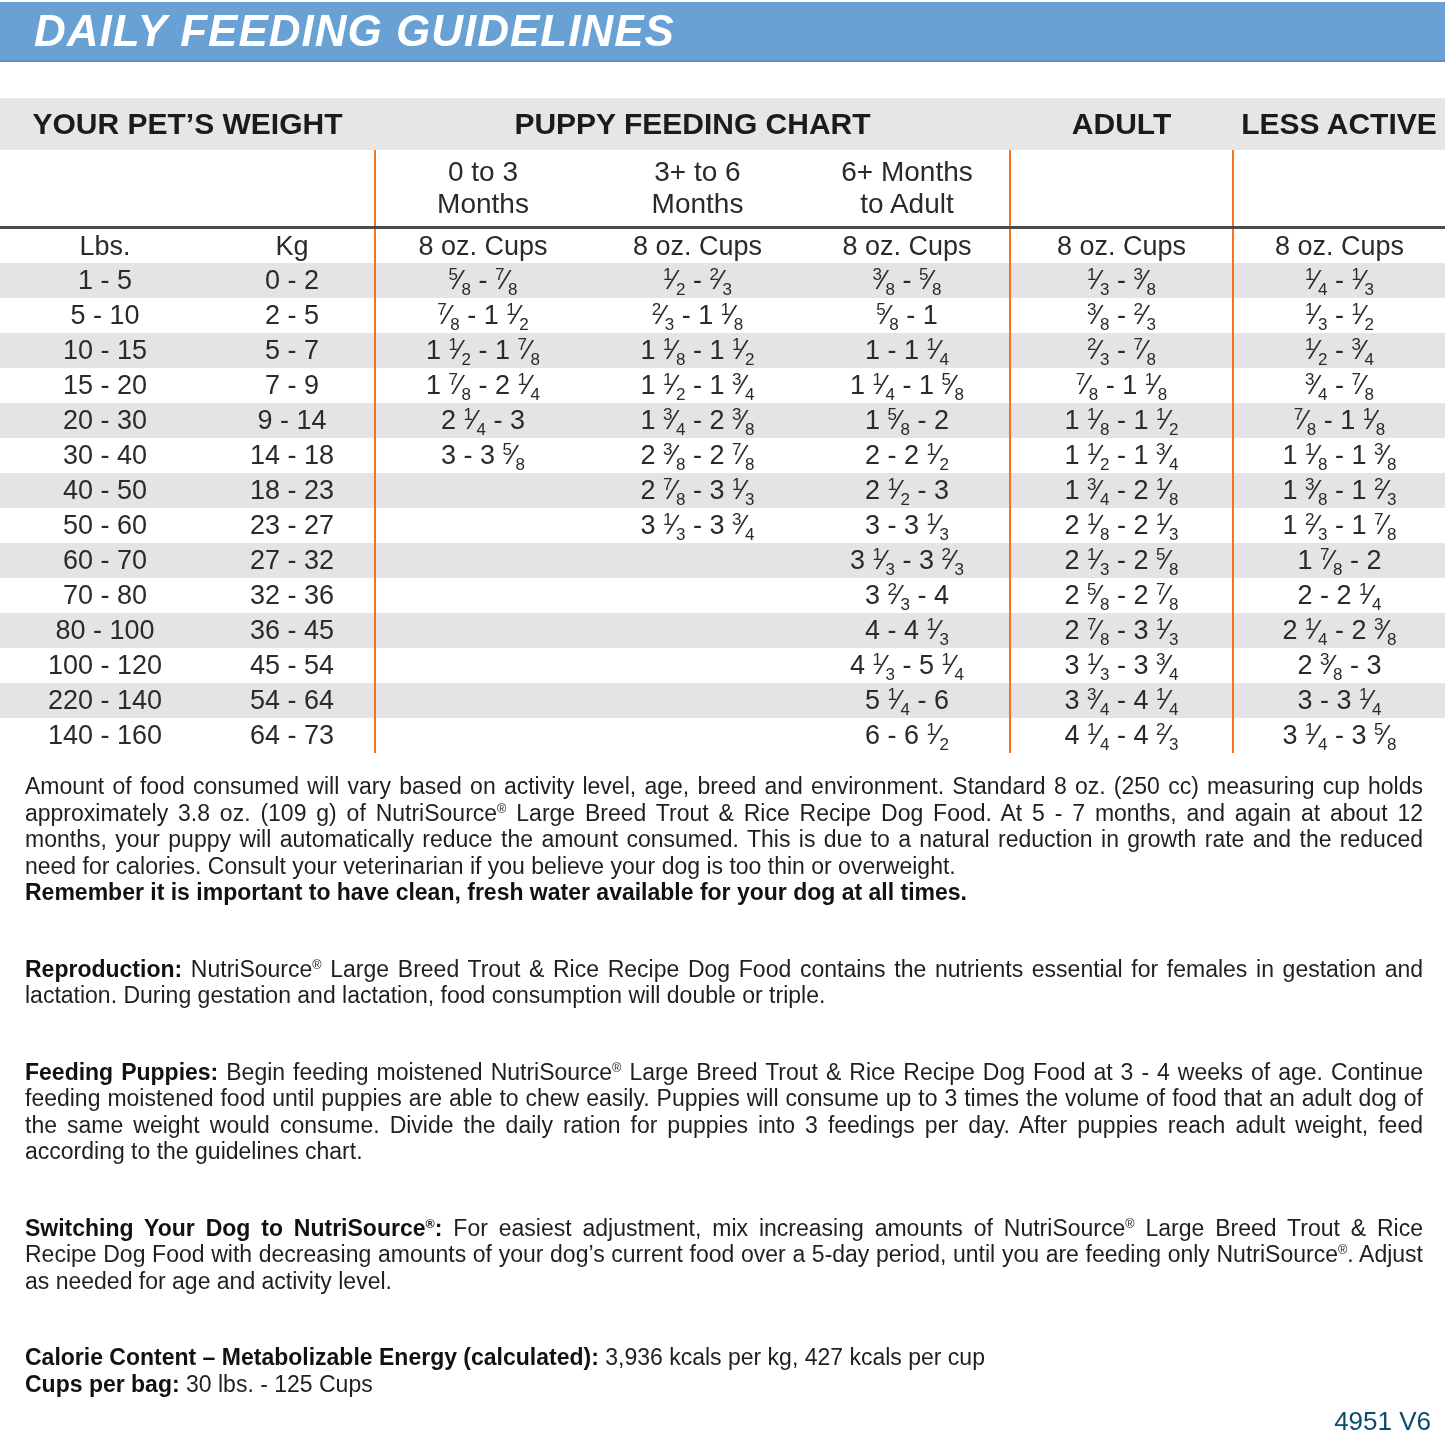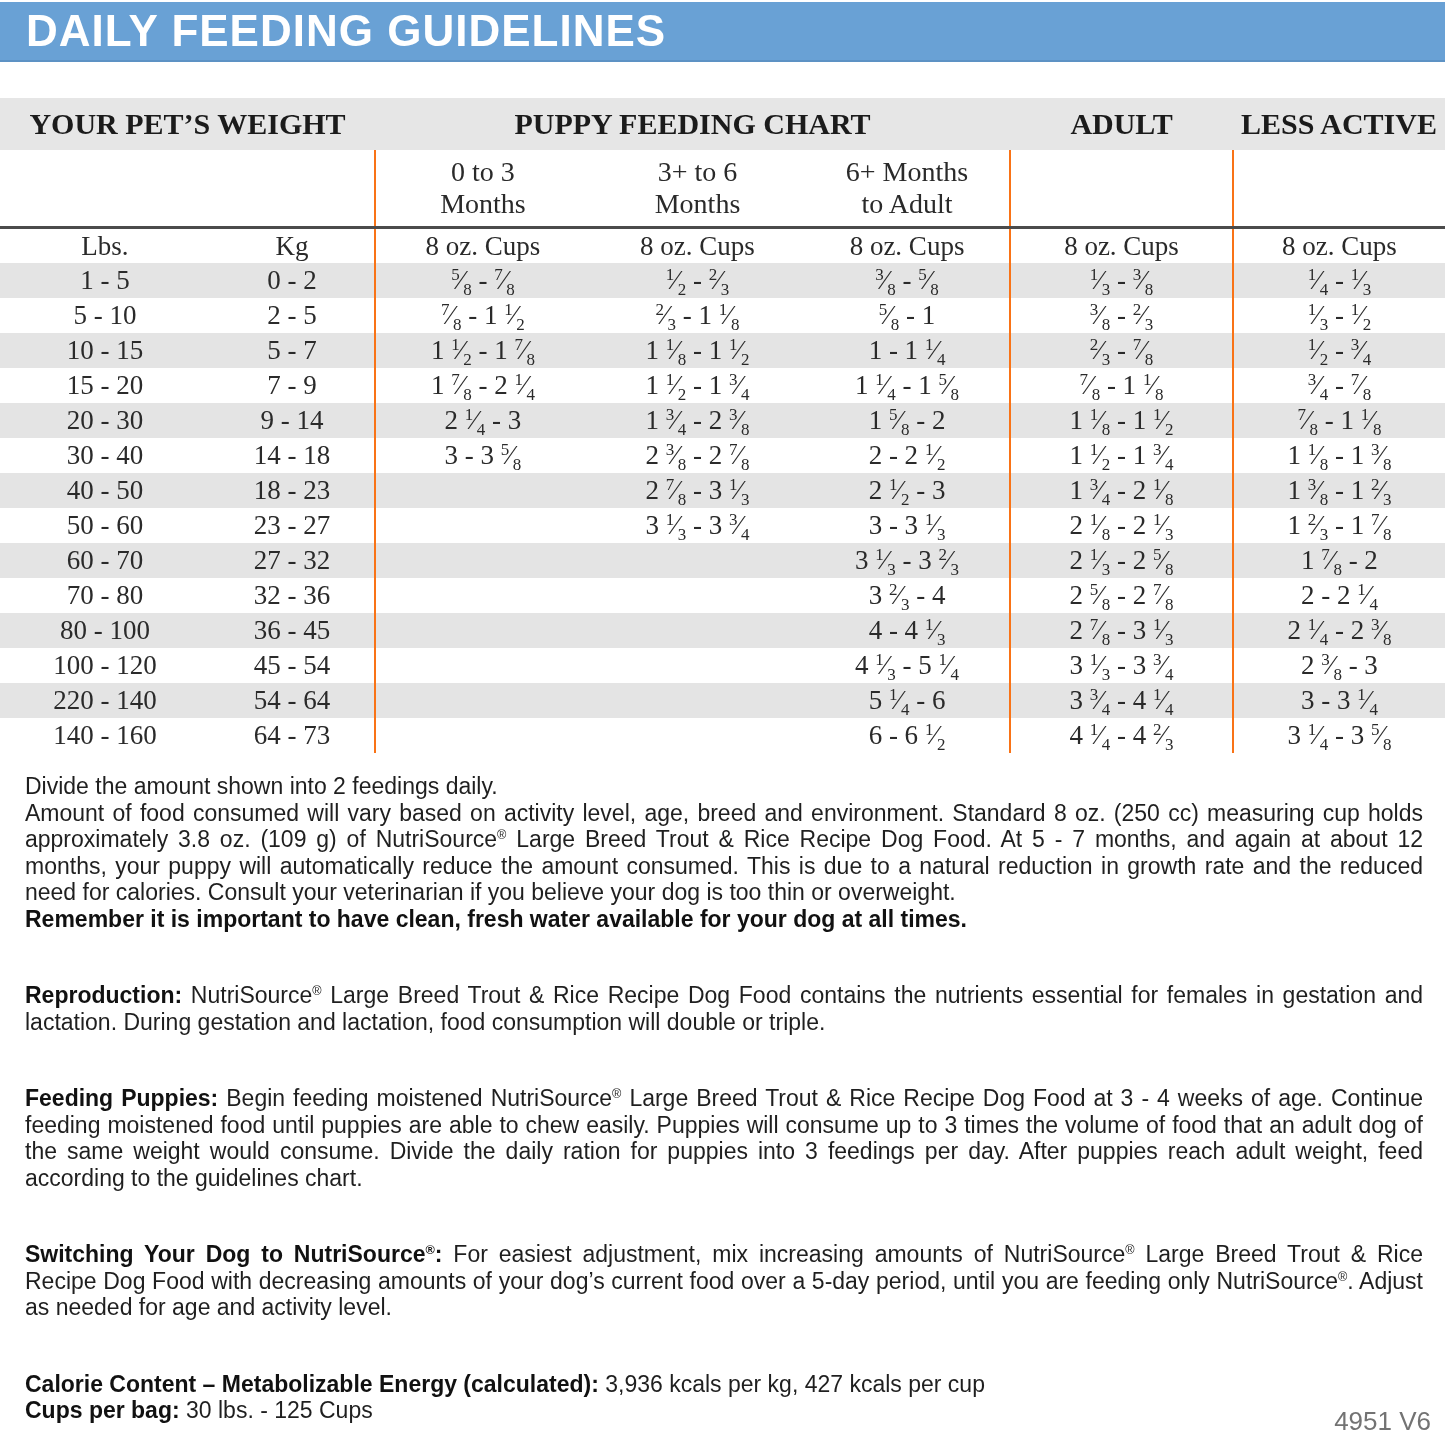--- a/index.html
+++ b/index.html
@@ -8,25 +8,25 @@
     background:#ffffff;color:#222;
     font-family:"Liberation Sans", sans-serif;
   }
   
   .banner{
     margin-top:2px;height:60px;background:#69a1d5;
     border-bottom:2px solid #5d92c4;
     display:flex;align-items:center;padding-left:26px;box-sizing:border-box;
   }
   .banner h1{
-    margin:0;color:#ffffff;font-size:44px;font-weight:800;
-    letter-spacing:1px;font-stretch:condensed;
-  }
-  
-  .tablewrap{margin-top:36px;font-family:Liberation Serif, serif;}
+    margin:8px;color:#ffffff;font-size:44px;font-weight:800;
+    letter-spacing:1px;font-stretch:condensed;font-style:italic;
+  }
+  
+  .tablewrap{margin-top:36px;}
   table{width:100%;border-collapse:collapse;table-layout:fixed;}
   th,td{text-align:center;padding:0;}
   .group-row th{
     background:#e6e6e6;font-weight:800;font-size:30px;height:52px;
     color:#1b1b1b;font-stretch:condensed;
   }
   .age-row th{
     font-size:28px;height:76px;font-weight:400;color:#2a2a2a;
     white-space:pre-line;line-height:1.15;vertical-align:middle;
   }
@@ -225,23 +225,22 @@
           <td></td>
           <td>6 - 6 <span class="fr"><sup>1</sup>⁄<sub>2</sub></span></td>
           <td class="bl">4 <span class="fr"><sup>1</sup>⁄<sub>4</sub></span> - 4 <span class="fr"><sup>2</sup>⁄<sub>3</sub></span></td>
           <td class="bl">3 <span class="fr"><sup>1</sup>⁄<sub>4</sub></span> - 3 <span class="fr"><sup>5</sup>⁄<sub>8</sub></span></td>
         </tr>
       </tbody>
   </table>
 </section>
 
 <section class="notes" id="notes">
-    <p class="">Divide the amount shown into 2 feedings daily.</p>
     <p class="j ">Amount of food consumed will vary based on activity level, age, breed and environment. Standard 8 oz. (250 cc) measuring cup holds approximately 3.8 oz. (109 g) of NutriSource<sup class="reg">®</sup> Large Breed Trout &amp; Rice Recipe Dog Food. At 5 - 7 months, and again at about 12 months, your puppy will automatically reduce the amount consumed. This is due to a natural reduction in growth rate and the reduced need for calories. Consult your veterinarian if you believe your dog is too thin or overweight.</p>
     <p class=""><b>Remember it is important to have clean, fresh water available for your dog at all times.</b></p>
     <p class="j gap"><b>Reproduction:</b> NutriSource<sup class="reg">®</sup> Large Breed Trout &amp; Rice Recipe Dog Food contains the nutrients essential for females in gestation and lactation. During gestation and lactation, food consumption will double or triple.</p>
     <p class="j gap"><b>Feeding Puppies:</b> Begin feeding moistened NutriSource<sup class="reg">®</sup> Large Breed Trout &amp; Rice Recipe Dog Food at 3 - 4 weeks of age. Continue feeding moistened food until puppies are able to chew easily. Puppies will consume up to 3 times the volume of food that an adult dog of the same weight would consume. Divide the daily ration for puppies into 3 feedings per day. After puppies reach adult weight, feed according to the guidelines chart.</p>
     <p class="j gap"><b>Switching Your Dog to NutriSource<sup class="reg">®</sup>:</b> For easiest adjustment, mix increasing amounts of NutriSource<sup class="reg">®</sup> Large Breed Trout &amp; Rice Recipe Dog Food with decreasing amounts of your dog’s current food over a 5-day period, until you are feeding only NutriSource<sup class="reg">®</sup>. Adjust as needed for age and activity level.</p>
     <p class="gap"><b>Calorie Content – Metabolizable Energy (calculated):</b> 3,936 kcals per kg, 427 kcals per cup</p>
     <p class=""><b>Cups per bag:</b>  30 lbs. -  125 Cups</p>
   </section>
 
-<div class="code" style="color: #737373;">4951 V6</div>
+<div class="code" style="color: #0c4a6e;">4951 V6</div>
 
 </body></html>

